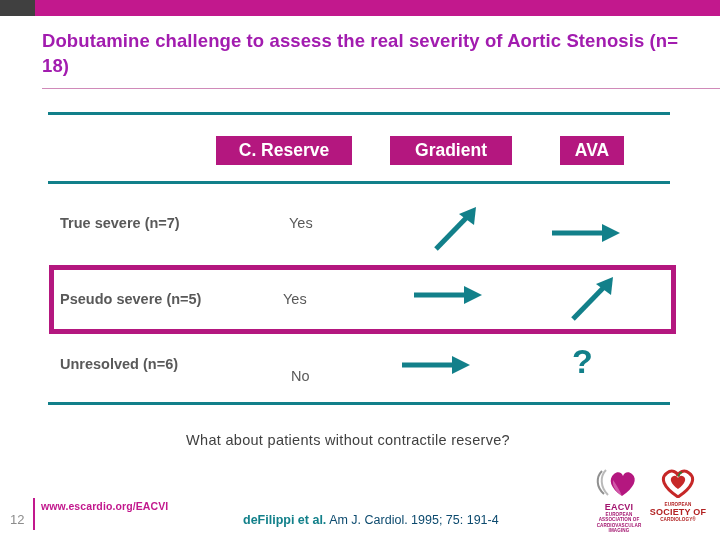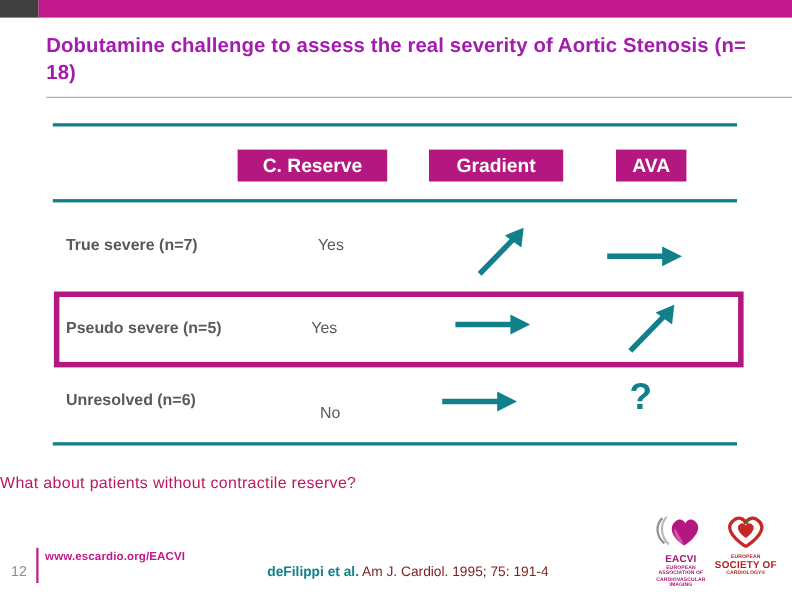--- a/index.html
+++ b/index.html
@@ -143,21 +143,22 @@
     font-weight: bold;
     line-height: 34px;
   }
 
   
   #bottom-question {
     position: absolute;
     top: 432px;
     left: 0;
     width: 696px;
-    color: #be185d;
+    text-align: center;
+    color: #404040;
     font-size: 14.5px;
     letter-spacing: 0.3px;
   }
 
   
   #page-number {
     position: absolute;
     left: 10px;
     top: 512px;
     color: #8c8c8c;
@@ -181,21 +182,21 @@
     letter-spacing: 0.1px;
   }
   #citation {
     position: absolute;
     left: 205px;
     top: 513px;
     font-size: 12.5px;
     white-space: nowrap;
   }
   #citation .cite-authors { color: #12808a; font-weight: bold; margin-left: 38px; }
-  #citation .cite-source  { color: #7f1d1d; }
+  #citation .cite-source  { color: #0c4a6e; }
 
   
   .logo {
     position: absolute;
     text-align: center;
   }
   #logo-eacvi { left: 590px; top: 468px; width: 58px; }
   #logo-esc   { left: 648px; top: 468px; width: 60px; text-align: center; }
   .logo-caption1 {
     font-size: 9px;

